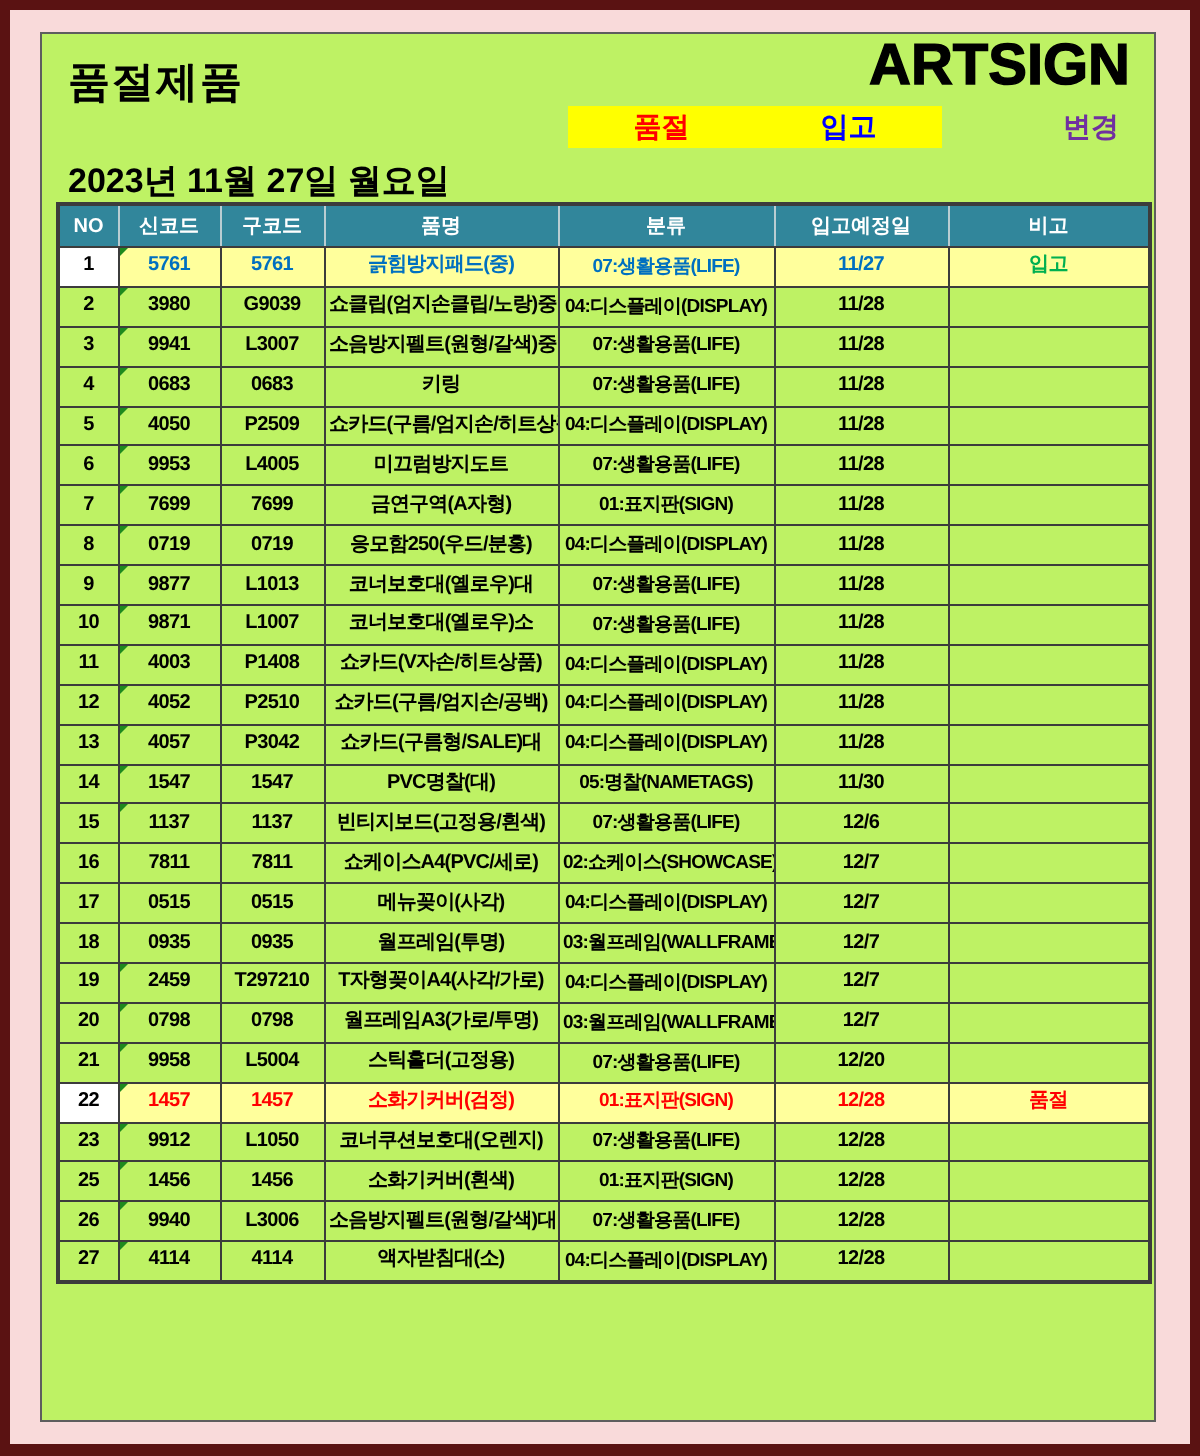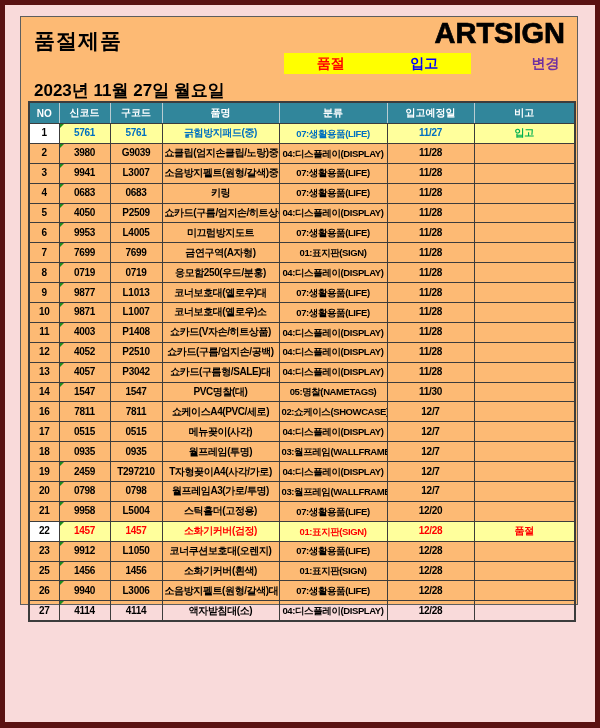--- a/index.html
+++ b/index.html
@@ -4,22 +4,22 @@
 <style>
   html,body{margin:0;padding:0;}
   body{
     width:600px;height:728px;position:relative;
     font-family:"Liberation Sans","DejaVu Sans",sans-serif;
     background:var(--border_maroon,#5a1212);
     overflow:hidden;
   }
   .pink-mat{position:absolute;left:5px;top:5px;right:5px;bottom:6px;background:var(--pink_bg,#f9dada);}
   .panel{
-    position:absolute;left:20px;top:16px;width:558px;height:589px;
-    background:#fdba74;border:1px solid #5e5e5e;box-sizing:border-box;
+    position:absolute;left:20px;top:16px;width:558px;height:695px;
+    background:#bef264;border:1px solid #5e5e5e;box-sizing:border-box;
   }
   .title{
     position:absolute;left:13px;top:10px;font-size:21px;font-weight:800;
     letter-spacing:1px;color:#000;
   }
   .brand{
     position:absolute;right:12px;top:0px;font-size:29px;font-weight:900;
     color:#000;letter-spacing:0px;-webkit-text-stroke:0.7px #000;
   }
   .banner{
@@ -222,20 +222,29 @@
           <tr class="style-default">
     <td class="c-no">14</td>
     <td class="c-new">1547<span class="marker"></span></td>
     <td class="c-old">1547</td>
     <td class="c-name">PVC명찰(대)</td>
     <td class="c-cat">05:명찰(NAMETAGS)</td>
     <td class="c-due">11/30</td>
     <td class="c-remark"></td>
   </tr>
           <tr class="style-default">
+    <td class="c-no">15</td>
+    <td class="c-new">1137<span class="marker"></span></td>
+    <td class="c-old">1137</td>
+    <td class="c-name">빈티지보드(고정용/흰색)</td>
+    <td class="c-cat">07:생활용품(LIFE)</td>
+    <td class="c-due">12/6</td>
+    <td class="c-remark"></td>
+  </tr>
+          <tr class="style-default">
     <td class="c-no">16</td>
     <td class="c-new">7811</td>
     <td class="c-old">7811</td>
     <td class="c-name">쇼케이스A4(PVC/세로)</td>
     <td class="c-cat">02:쇼케이스(SHOWCASE)</td>
     <td class="c-due">12/7</td>
     <td class="c-remark"></td>
   </tr>
           <tr class="style-default">
     <td class="c-no">17</td>

